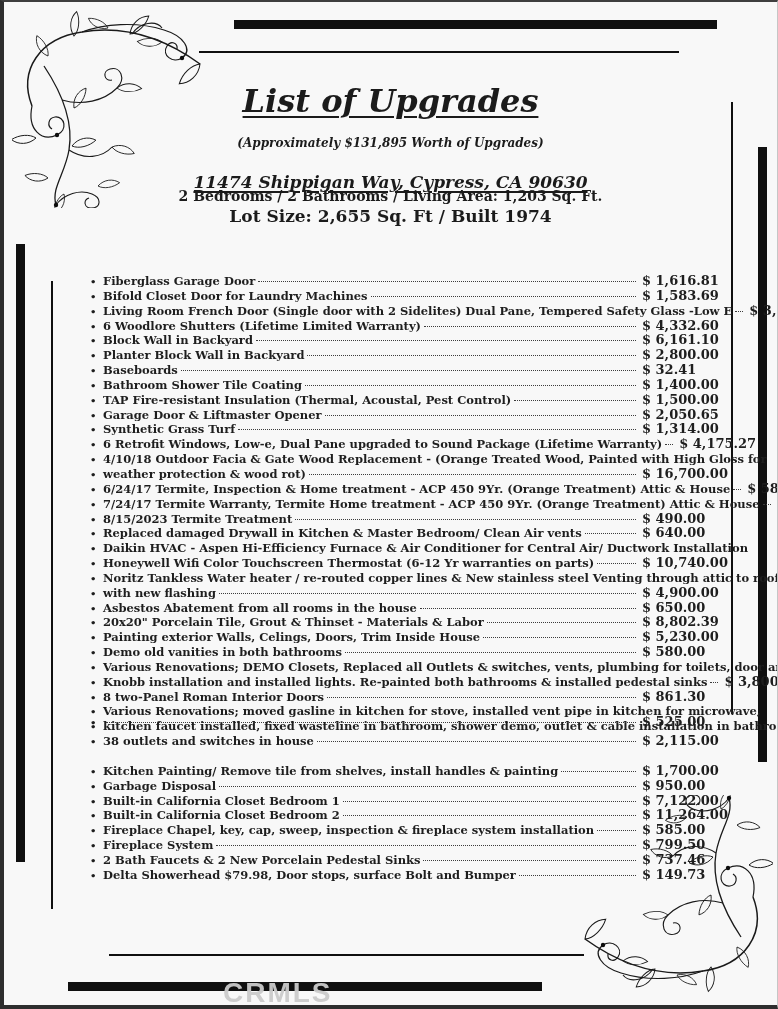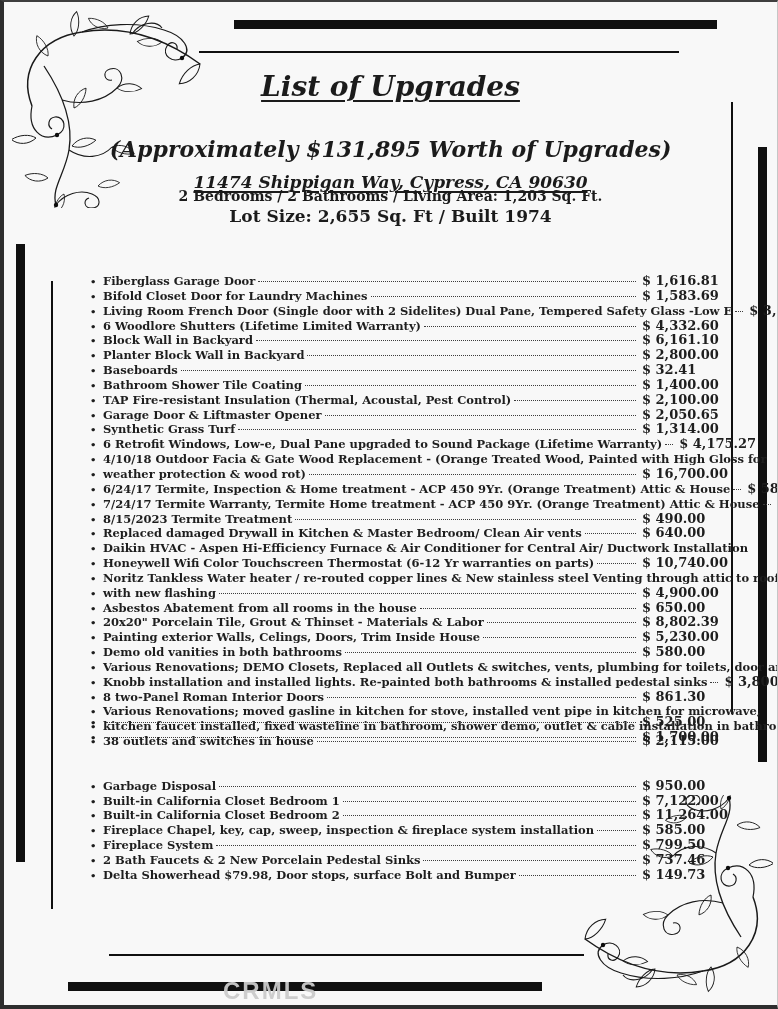--- a/index.html
+++ b/index.html
@@ -22,35 +22,35 @@
   .rule-top-thin{left:195px;top:49px;width:480px;height:2px;}
   .rule-right-thin{left:727px;top:100px;width:2px;height:612px;}
   .rule-right-thick{left:754px;top:145px;width:9px;height:615px;}
   .rule-left-thick{left:12px;top:242px;width:9px;height:618px;}
   .rule-left-thin{left:47px;top:279px;width:2px;height:628px;}
   .rule-bottom-thin{left:105px;top:952px;width:475px;height:2px;}
   .rule-bottom-thick{left:64px;top:980px;width:474px;height:9px;z-index:1;}
   .watermark{
     position:absolute;left:219px;top:975px;z-index:2;
     font-family:"Liberation Sans", sans-serif;
-    font-size:24px;font-weight:bold;letter-spacing:2px;
+    font-size:28px;font-weight:bold;letter-spacing:2px;
     color:#cbcbcb;opacity:.95;
   }
   
   .ornament{position:absolute;}
   .ornament-tl{left:8px;top:6px;}
   .ornament-br{right:4px;bottom:10px;transform:rotate(180deg);}
   .ornament svg path{stroke:#1a1a1a;fill:none;}
   .ornament svg .leaf{fill:#0d0d0d;stroke:none;}
   .ornament svg .berry{fill:#0d0d0d;stroke:none;}
   
   .hdr{position:absolute;left:0;width:100%;text-align:center;font-weight:bold;}
-  .title{top:68px;font-size:28px;font-style:italic;
+  .title{top:80px;font-size:32px;font-style:italic;
          text-decoration:underline;text-decoration-thickness:2px;text-underline-offset:4px;}
-  .subtitle{top:134px;font-size:22px;font-style:italic;text-align:center;}
+  .subtitle{top:134px;font-size:12px;font-style:italic;text-align:center;}
   .address{top:170px;font-size:17px;font-style:italic;
            text-decoration:underline;text-decoration-thickness:2px;text-underline-offset:3px;}
   .spec1{top:186px;font-size:14px;}
   .spec2{top:204px;font-size:17px;}
   
   .list{
     position:absolute;left:86px;top:237px;width:626px;
     font-size:11.5px;font-weight:bold;color:#1e1e1e;
   }
   .row{display:flex;align-items:baseline;height:14.85px;white-space:nowrap;}
@@ -200,21 +200,21 @@
       <span class="bullet">•</span>
       <span class="itxt">Bathroom Shower Tile Coating</span>
       <span class="lead"></span>
       <span class="amt">$ 1,400.00</span>
     </div>
 
     <div class="row">
       <span class="bullet">•</span>
       <span class="itxt">TAP Fire-resistant Insulation (Thermal, Acoustal, Pest Control)</span>
       <span class="lead"></span>
-      <span class="amt">$ 2,100.00</span>
+      <span class="amt">$ 1,500.00</span>
     </div>
 
     <div class="row">
       <span class="bullet">•</span>
       <span class="itxt">Garage Door &amp; Liftmaster Opener</span>
       <span class="lead"></span>
       <span class="amt">$ 2,050.65</span>
     </div>
 
     <div class="row">
@@ -372,20 +372,21 @@
     </div>
 
     <div class="row">
       <span class="bullet">•</span>
       <span class="lead"></span>
       <span class="amt">$ 525.00</span>
     </div>
 
     <div class="row">
       <span class="bullet">•</span>
+      <span class="itxt">Kitchen Painting/ Remove tile from shelves, install handles &amp; painting</span>
       <span class="lead"></span>
       <span class="amt">$ 1,700.00</span>
     </div>
 
     <div class="row">
       <span class="bullet">•</span>
       <span class="itxt">Garbage Disposal</span>
       <span class="lead"></span>
       <span class="amt">$ 950.00</span>
     </div>

